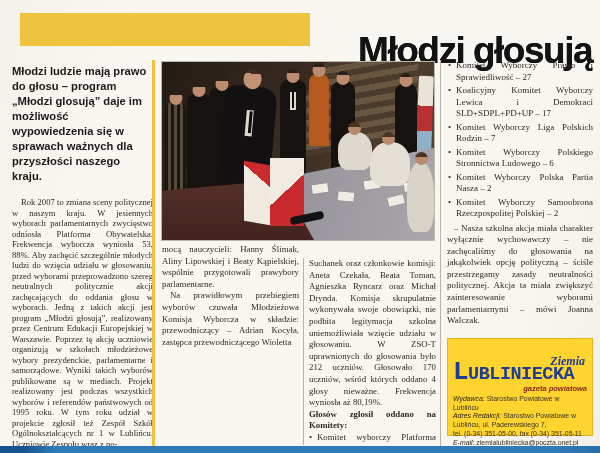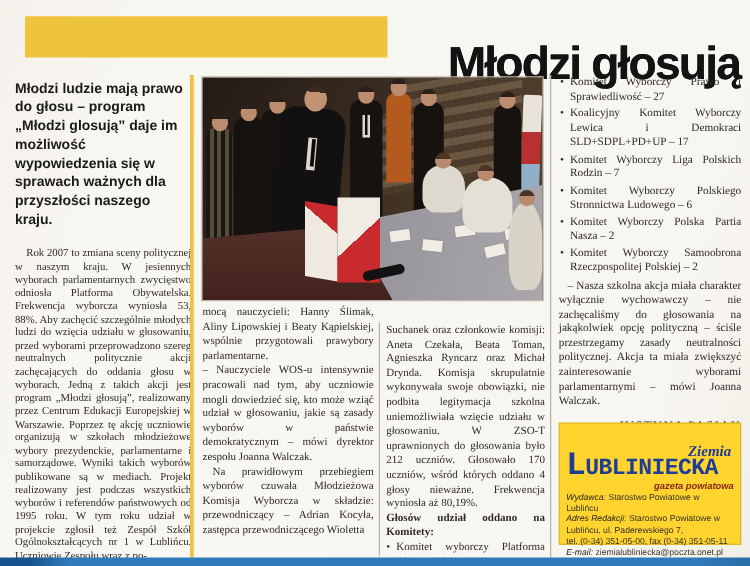--- a/index.html
+++ b/index.html
@@ -253,29 +253,28 @@
     <div class="ph-table-front"></div>
     <div class="ballot">
         <div class="b-left"></div>
         <div class="b-front"></div>
       </div>
     <div class="mic"></div>
   </div>
 
   <div class="col2">
     <p><span>mocą nauczycieli: </span><span class="seg-bold">Hanny Ślimak, Aliny Lipowskiej</span><span> i </span><span class="seg-bold">Beaty Kąpielskiej,</span><span> wspólnie przygotowali prawybory parlamentarne.</span></p>
-    <p><span>– Nauczyciele WOS-u intensywnie pracowali nad tym, aby uczniowie mogli dowiedzieć się, kto może wziąć udział w głosowaniu, jakie są zasady wyborów w państwie demokratycznym – mówi dyrektor zespołu </span><span class="seg-bold">Joanna Walczak</span><span>.</span></p>
     <p class="indent"><span>Na prawidłowym przebiegiem wyborów czuwała Młodzieżowa Komisja Wyborcza w składzie: przewodniczący – Adrian Kocyła, zastępca przewodniczącego Wioletta</span></p>
   </div>
 
   <div class="v-rule rule-23"></div>
 
   <div class="col3">
     <p><span>Suchanek oraz członkowie komisji: Aneta Czekała, Beata Toman, Agnieszka Ryncarz oraz Michał Drynda. Komisja skrupulatnie wykonywała swoje obowiązki, nie podbita legitymacja szkolna uniemożliwiała wzięcie udziału w głosowaniu. W ZSO-T uprawnionych do głosowania było 212 uczniów. Głosowało 170 uczniów, wśród których oddano 4 głosy nieważne. Frekwencja wyniosła aż 80,19%.</span></p>
-    <p class="col-heading">Głosów udział oddano na Komitety:</p>
+    <p class="col-heading">Głosów zgłosił oddano na Komitety:</p>
     <p class="bullet-item"><span>Komitet wyborczy Platforma Obywatelska – </span><span class="seg-bold">110</span></p>
   </div>
 
   <div class="v-rule rule-3s"></div>
 
   <div class="sidebar">
     <div class="results-list">
       <div class="list-item"><span>Komitet Wyborczy Prawo i Sprawiedliwość – </span><span class="seg-bold">27</span></div>
       <div class="list-item"><span>Koalicyjny Komitet Wyborczy Lewica i Demokraci SLD+SDPL+PD+UP – </span><span class="seg-bold">17</span></div>
       <div class="list-item"><span>Komitet Wyborczy Liga Polskich Rodzin – </span><span class="seg-bold">7</span></div>

